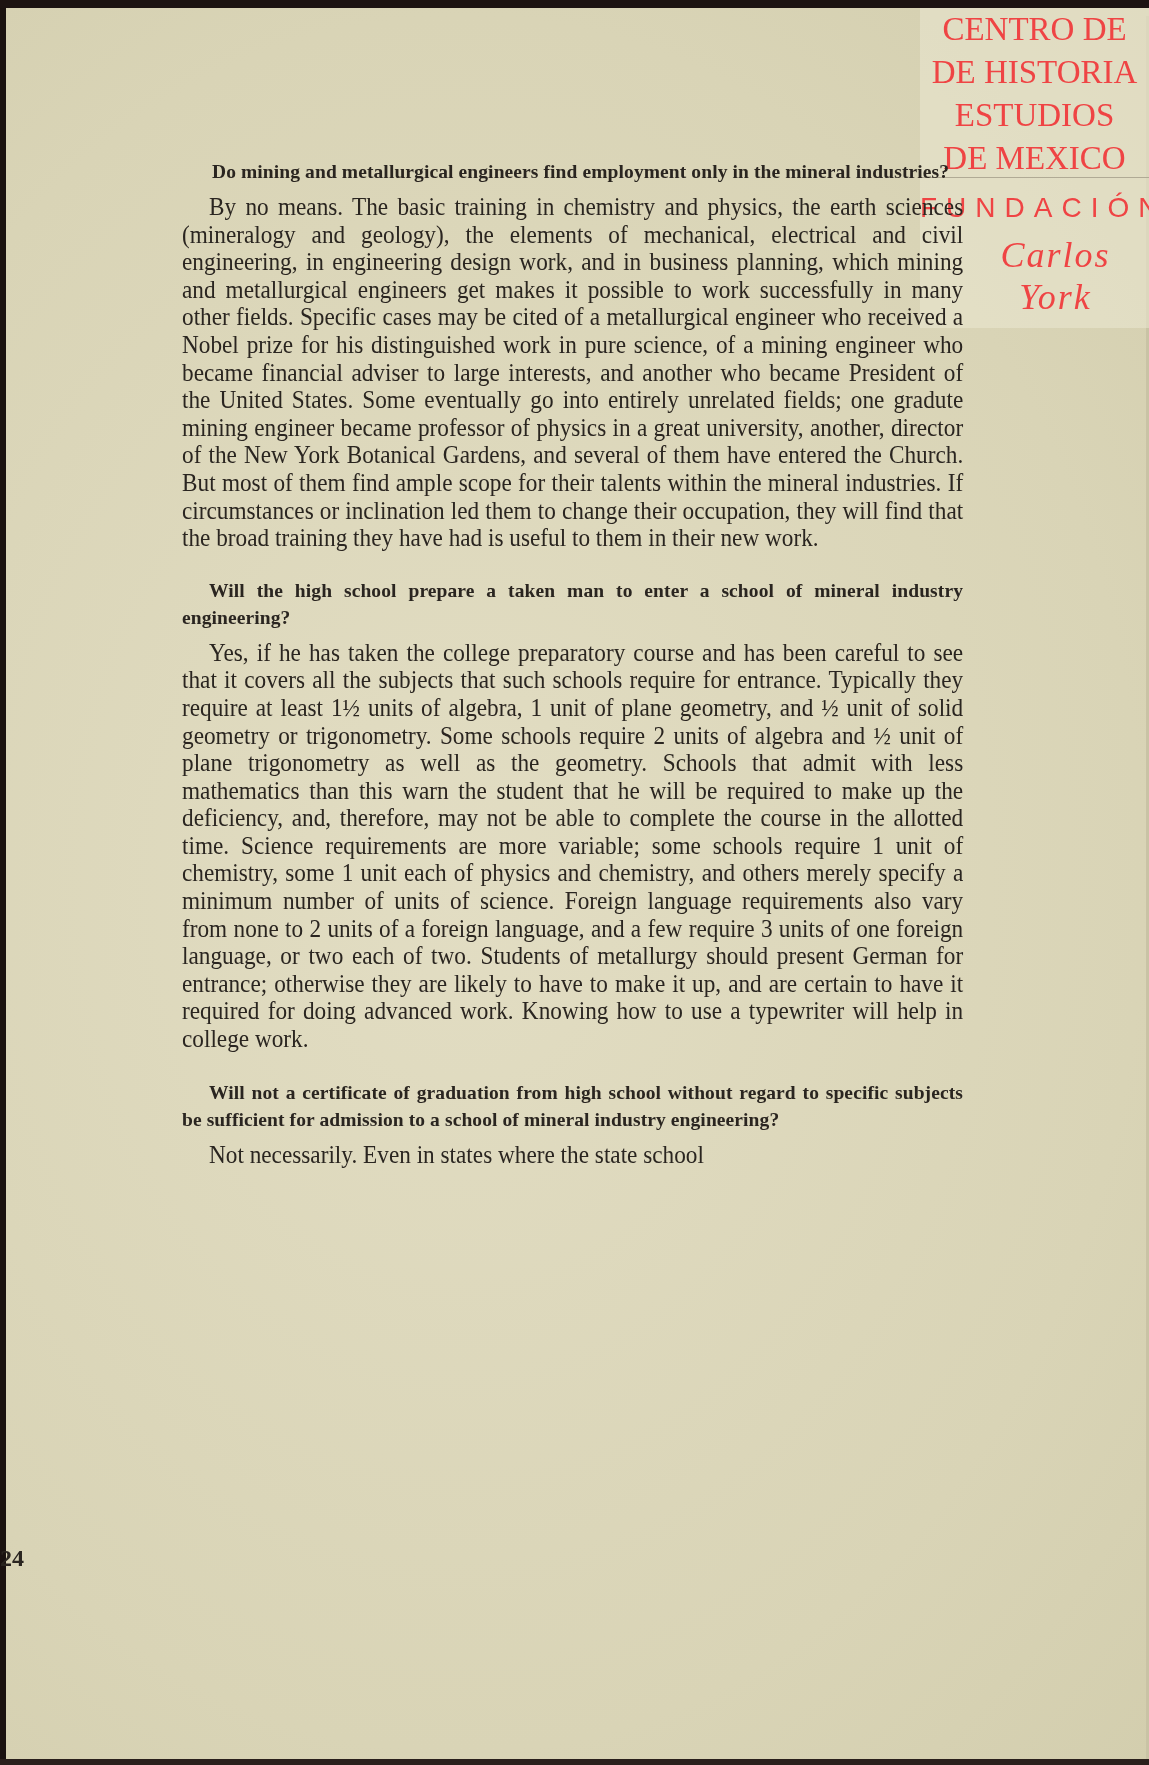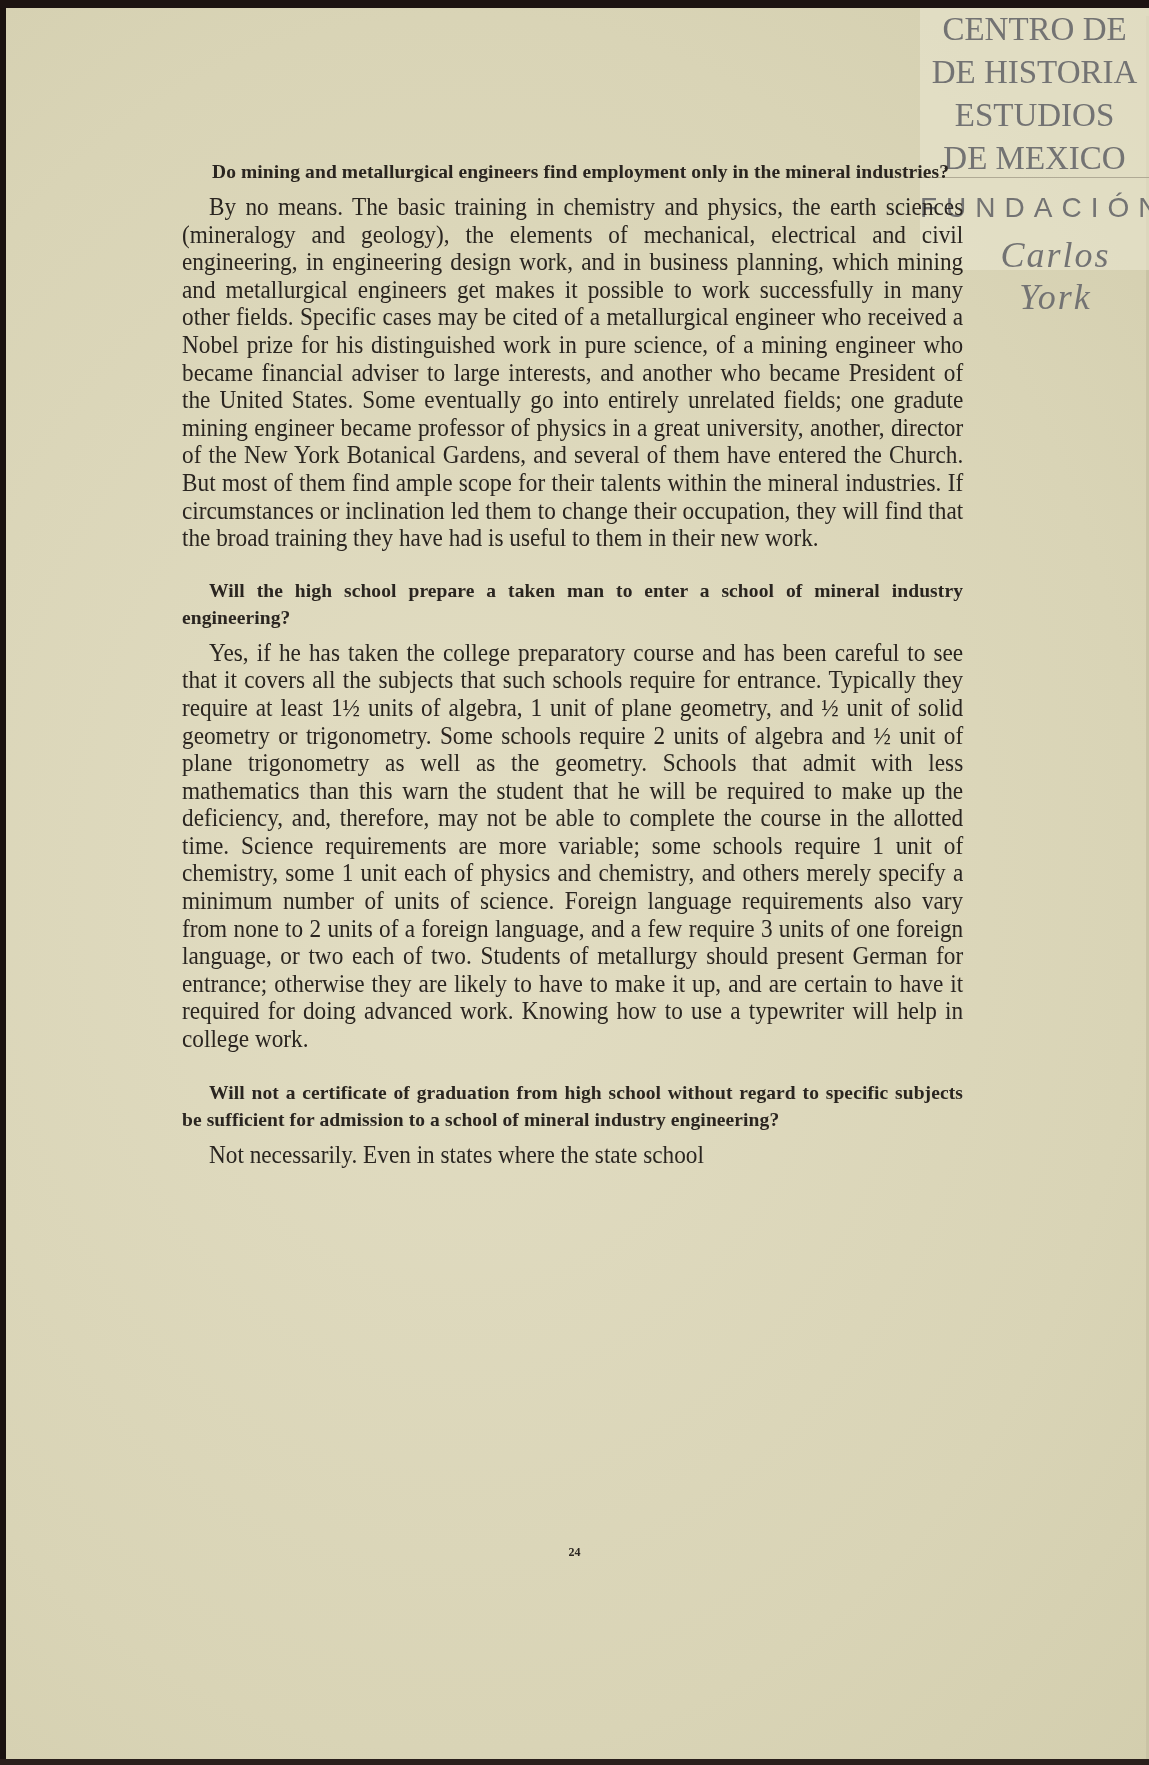--- a/index.html
+++ b/index.html
@@ -10,23 +10,23 @@
     .page {
       position: absolute; left: 6px; top: 8px; width: 1143px; height: 1752px;
       background: #dcd7bb;
       background-image: radial-gradient(ellipse at 40% 50%, #e2ddc3 0%, #d9d4b6 70%, #d3ceae 100%);
     }
     .top-bar { position: absolute; left: 0; top: 0; width: 1149px; height: 8px; background: #1c1311; }
     .bottom-bar { position: absolute; left: 0; bottom: 0; width: 1149px; height: 6px; background: #2a201c; }
     .right-edge { position: absolute; right: 0; top: 8px; width: 3px; height: 1752px; background: #c9c3a5; }
 
     .watermark {
-      position: absolute; left: 920px; top: 8px; width: 229px; height: 262px;
+      position: absolute; left: 920px; top: 8px; width: 229px; height: 320px;
       background: rgba(235,231,210,0.55);
-      text-align: center; color: #737373;
+      text-align: center; color: #ef4444;
     }
     .wm-line { font-family: "Liberation Serif", serif; font-size: 33px; line-height: 43px; letter-spacing: 0px; }
     .wm-rule { position: absolute; left: 0; top: 169px; width: 229px; height: 1px; background: #b0aa95; }
     .wm-fund { position: absolute; left: 0; top: 184px; width: 229px; font-family: "Liberation Sans", sans-serif; font-size: 28px; letter-spacing: 9px; font-weight: 300; }
     .wm-sig { position: absolute; left: 42px; top: 226px; font-family: "Liberation Serif", serif; font-style: italic; font-size: 36px; letter-spacing: 2px; }
 
     .content {
       position: absolute; left: 182px; top: 158px; width: 781px;
       color: #2a2520;
     }
@@ -38,22 +38,22 @@
     }
     .a {
       font-family: "Liberation Serif", serif;
       font-size: 25px; line-height: 27.6px; text-align: justify;
       margin: 0; text-indent: 29px;
       transform: scaleX(0.93); transform-origin: left top; width: 840px;
     }
     .gap1 { height: 25px; }
     .gap2 { height: 26px; }
     .page-number {
-      position: absolute; left: 0; top: 1545px; width: 1149px; text-align: center;
-      font-family: "Liberation Serif", serif; font-weight: bold; font-size: 12px; color: #2a2520;
+      position: absolute; left: 0; top: 1545px; width: 1149px; 
+      font-family: "Liberation Serif", serif; font-weight: bold; font-size: 24px; color: #2a2520;
     }
   </style>
 </head>
 <body>
 
 <div class="top-bar"></div>
 <div class="page">
   <div class="right-edge"></div>
 </div>
 

